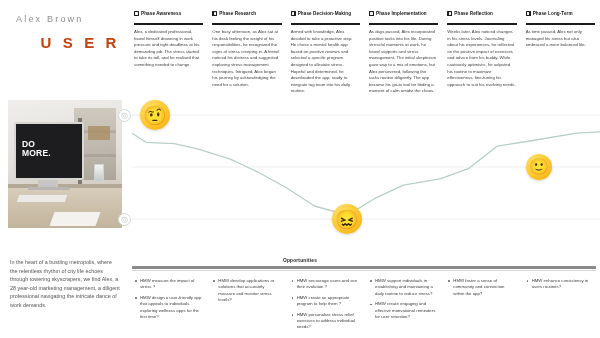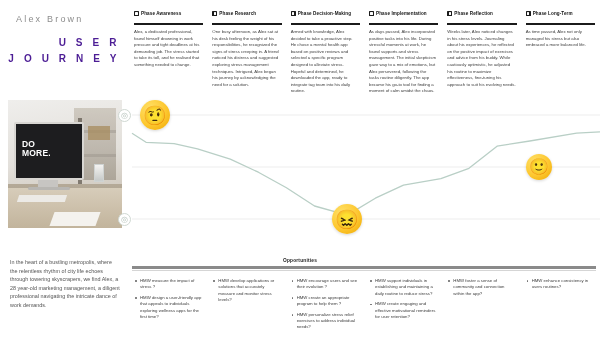--- a/index.html
+++ b/index.html
@@ -12,22 +12,22 @@
   #page { position: relative; width: 600px; height: 338px; background: #fff; }
 
   
   #sidebar { position: absolute; left: 0; top: 0; width: 130px; height: 268px; background: #ffffff; }
   #persona-name {
     position: absolute; left: 16px; top: 14px;
     font-size: 9px; letter-spacing: 2.2px; color: #8d8d8d; font-weight: 400;
   }
   #map-title {
     position: absolute; right: 10px; top: 35px; width: 112px;
-    text-align: right; font-size: 10px; letter-spacing: 3.6px;
-    line-height: 16px; color: #4c1d95; font-weight: 700;
+    text-align: right; font-size: 15px; letter-spacing: 3.6px;
+    line-height: 16px; color: #c2410c; font-weight: 700;
   }
   #persona-photo {
     position: absolute; left: 8px; top: 100px; width: 114px; height: 128px;
     overflow: hidden; background: #c9c4bd; padding-left: 21px;
   }
   .ph-wall { position: absolute; inset: 0;
     background: linear-gradient(170deg,#efeeec 0%,#e3e0db 45%,#cfc8bd 75%,#bfb6a8 100%); }
   .ph-shelf { position: absolute; right: 6px; top: 8px; width: 42px; height: 72px;
     background: linear-gradient(180deg,#b9b0a2,#8d8476); opacity:.55; }
   .ph-shelf:before, .ph-shelf:after { content:""; position:absolute; left:0; right:0; height:3px; background:#6e665a; opacity:.6; }
@@ -111,21 +111,20 @@
 </style>
 </head>
 <body>
 
 <div id="page">
 
   <div id="sidebar">
     <div id="persona-name">Alex Brown</div>
     <div id="map-title">
       <div>U S E R</div>
-      <div>J O U R N E Y</div>
     </div>
 
     <div id="persona-photo">
       <div class="ph-wall"></div>
       <div class="ph-shelf"></div>
       <div class="ph-box"></div>
       <div class="ph-pole"></div>
       <div class="ph-desk"></div>
       <div class="ph-desk-edge"></div>
       <div class="ph-monitor">

